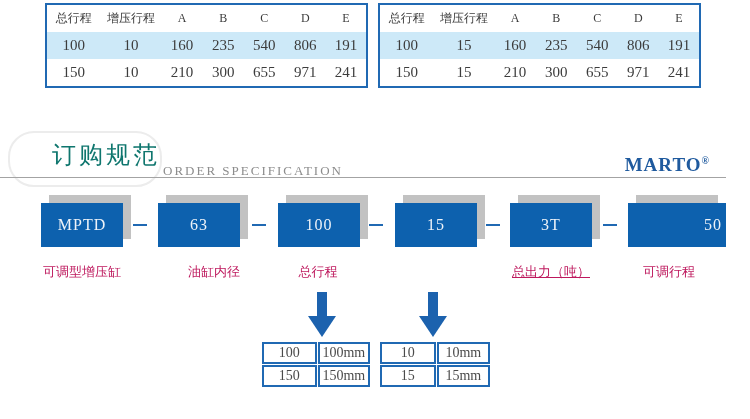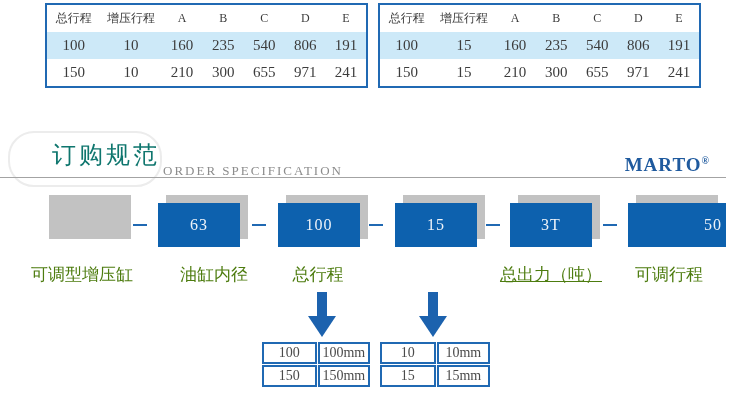--- a/index.html
+++ b/index.html
@@ -49,21 +49,21 @@
   
   .code-shadow { position:absolute; top:195px; width:82px; height:44px; background:#c2c2c2; }
   .code-box {
     position:absolute; top:203px; width:82px; height:44px; background:#0d61ae;
     color:#eef3f9; display:flex; align-items:center; justify-content:center;
     font-size:16px; letter-spacing:1px;
   }
   .dash { position:absolute; top:224px; width:14px; height:2px; background:#2069b3; }
   .seg-label {
     position:absolute; top:263px; width:160px; text-align:center;
-    font-size:17px; color:#4d7c0f; white-space:nowrap;
+    font-size:13px; color:#be185d; white-space:nowrap;
   }
 
   
   .down-arrow { position:absolute; top:292px; width:28px; height:46px; }
 
   
   .opt-table {
     position:absolute; top:341px; border-collapse:separate; border-spacing:1px;
     table-layout:fixed; background:#ffffff;
   }
@@ -167,20 +167,21 @@
   <div class="brand"><span>MARTO</span><sup>®</sup></div>
   <div class="h-rule"></div>
 
   <div class="code-shadow" style="left:49px;"></div>
   <div class="code-shadow" style="left:166px;"></div>
   <div class="code-shadow" style="left:286px;"></div>
   <div class="code-shadow" style="left:403px;"></div>
   <div class="code-shadow" style="left:518px;"></div>
   <div class="code-shadow" style="left:636px;"></div>
 
+  <div class="code-box" style="left:41px;">MPTD</div>
   <div class="code-box" style="left:158px;">63</div>
   <div class="code-box" style="left:278px;">100</div>
   <div class="code-box" style="left:395px;">15</div>
   <div class="code-box" style="left:510px;">3T</div>
   <div class="code-box" style="left:628px;padding-left:44px;">50</div>
 
   <div class="dash" style="left:133px;"></div>
   <div class="dash" style="left:252px;"></div>
   <div class="dash" style="left:369px;"></div>
   <div class="dash" style="left:486px;"></div>

